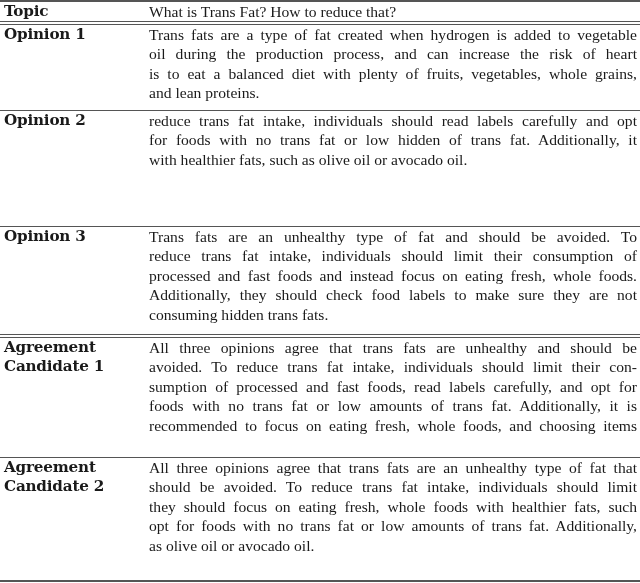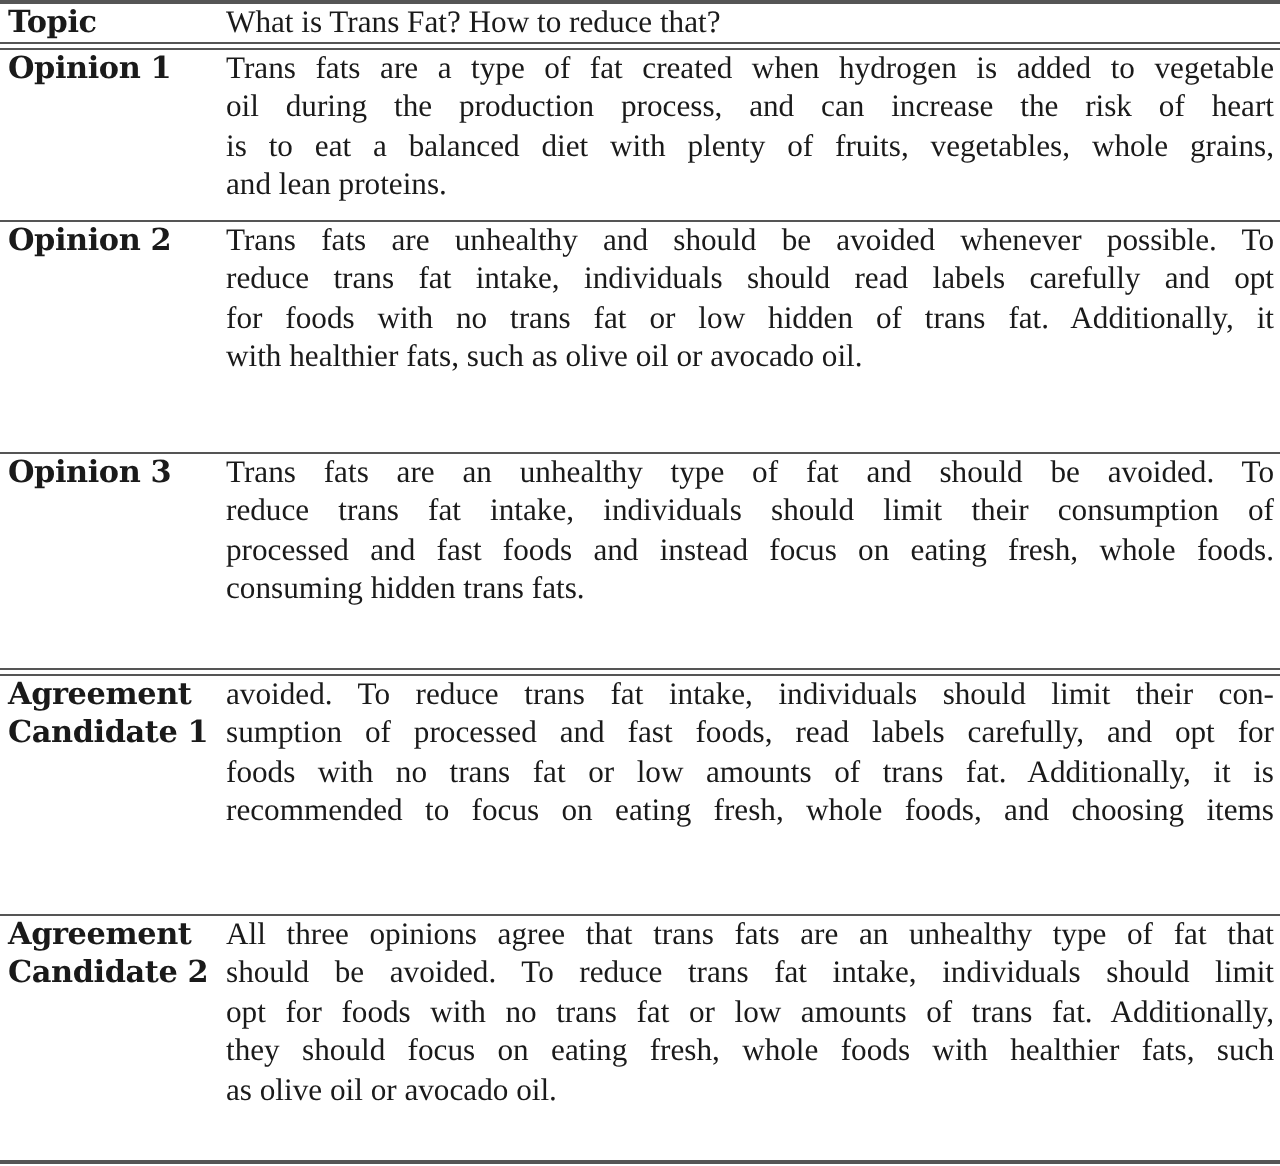--- a/index.html
+++ b/index.html
@@ -7,21 +7,21 @@
          font-family: "DejaVu Serif", "Liberation Serif", serif; color: #1a1a1a; }
   .tbl { position: absolute; left: 0; top: 0; width: 640px; }
   .rule { position: absolute; left: 0; width: 640px; background: #555; }
   .row { position: absolute; left: 0; width: 640px; }
   .lbl { position: absolute; left: 4px; top: 0; width: 106px;
          font-weight: bold; font-size: 15.2px; line-height: 19.4px;
          font-family: "DejaVu Serif", "Liberation Serif", serif; letter-spacing: -0.2px; }
   .txt { position: absolute; left: 113px; top: 0; width: 524px;
          font-size: 15.6px; line-height: 19.4px; text-align: justify; hyphens: auto;
          font-family: "Liberation Serif", "DejaVu Serif", serif; }
-  .txt .ln { display: block; text-align: justify; text-align-last: justify; white-space: nowrap; }
+  .txt .ln { display: block; text-align: justify; text-align-last: justify; white-space: nowrap; margin-left: 36px; }
   .txt .ln.last { text-align-last: left; }
   .lbl .ln { display: block; white-space: nowrap; }
 </style>
 </head>
 <body>
 
 <div class="tbl">
 
   <div class="rule" style="top:0px;height:2px;"></div>
   <div class="rule" style="top:21px;height:1px;"></div>
@@ -52,58 +52,59 @@
       <span class="ln">is to eat a balanced diet with plenty of fruits, vegetables, whole grains,</span>
       <span class="ln last">and lean proteins.</span>
     </div>
   </div>
 
   <div class="row" style="top:111px;">
     <div class="lbl">
       <span class="ln">Opinion 2</span>
     </div>
     <div class="txt">
-      <span class="ln">Trans fats are unhealthy and should be avoided whenever possible. To</span>
       <span class="ln">reduce trans fat intake, individuals should read labels carefully and opt</span>
       <span class="ln">for foods with no trans fat or low hidden of trans fat. Additionally, it</span>
       <span class="ln last">with healthier fats, such as olive oil or avocado oil.</span>
     </div>
   </div>
 
   <div class="row" style="top:227px;">
     <div class="lbl">
       <span class="ln">Opinion 3</span>
     </div>
     <div class="txt">
       <span class="ln">Trans fats are an unhealthy type of fat and should be avoided. To</span>
       <span class="ln">reduce trans fat intake, individuals should limit their consumption of</span>
       <span class="ln">processed and fast foods and instead focus on eating fresh, whole foods.</span>
+      <span class="ln">Additionally, they should check food labels to make sure they are not</span>
       <span class="ln last">consuming hidden trans fats.</span>
     </div>
   </div>
 
   <div class="row" style="top:338px;">
     <div class="lbl">
       <span class="ln">Agreement</span>
       <span class="ln">Candidate 1</span>
     </div>
     <div class="txt">
+      <span class="ln">All three opinions agree that trans fats are unhealthy and should be</span>
       <span class="ln">avoided. To reduce trans fat intake, individuals should limit their con-</span>
       <span class="ln">sumption of processed and fast foods, read labels carefully, and opt for</span>
       <span class="ln">foods with no trans fat or low amounts of trans fat. Additionally, it is</span>
       <span class="ln">recommended to focus on eating fresh, whole foods, and choosing items</span>
     </div>
   </div>
 
   <div class="row" style="top:458px;">
     <div class="lbl">
       <span class="ln">Agreement</span>
       <span class="ln">Candidate 2</span>
     </div>
     <div class="txt">
       <span class="ln">All three opinions agree that trans fats are an unhealthy type of fat that</span>
       <span class="ln">should be avoided. To reduce trans fat intake, individuals should limit</span>
+      <span class="ln">they should focus on eating fresh, whole foods with healthier fats, such</span>
       <span class="ln">opt for foods with no trans fat or low amounts of trans fat. Additionally,</span>
-      <span class="ln">they should focus on eating fresh, whole foods with healthier fats, such</span>
       <span class="ln last">as olive oil or avocado oil.</span>
     </div>
   </div>
 </div>
 
 </body></html>

